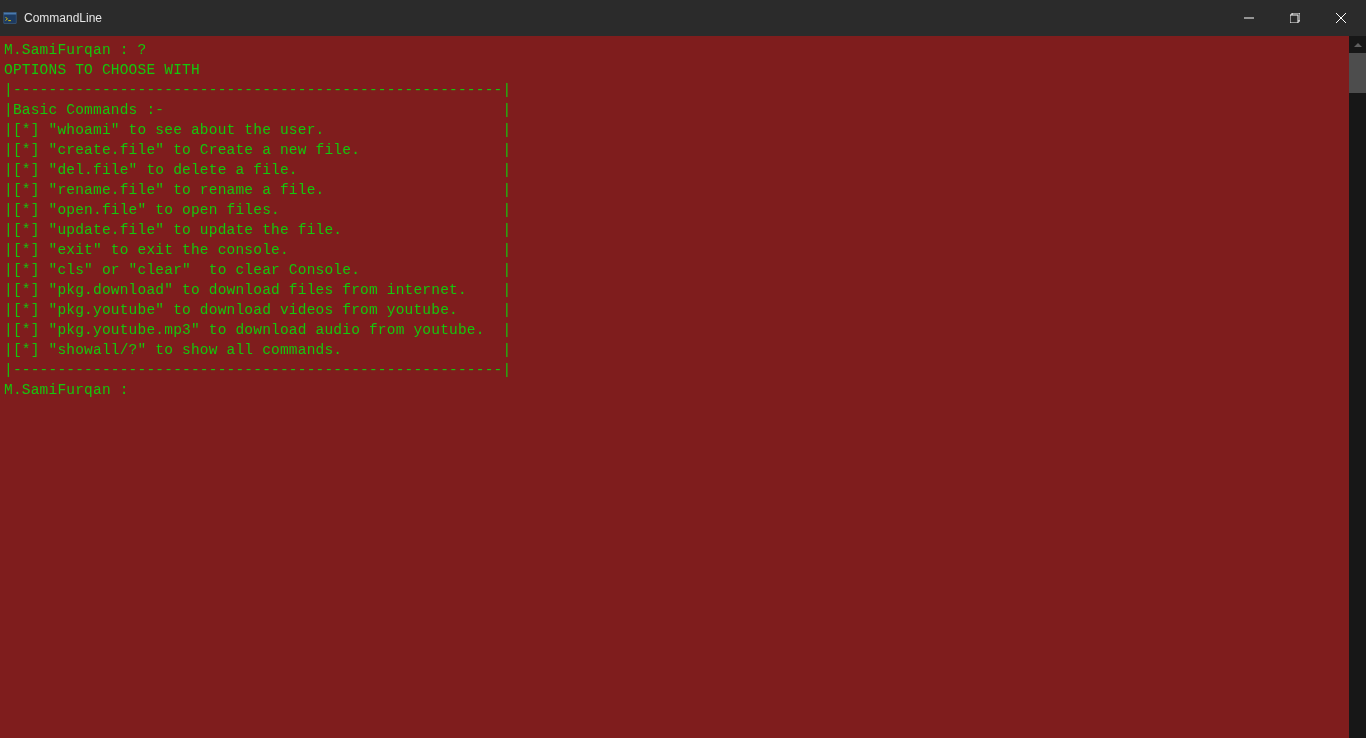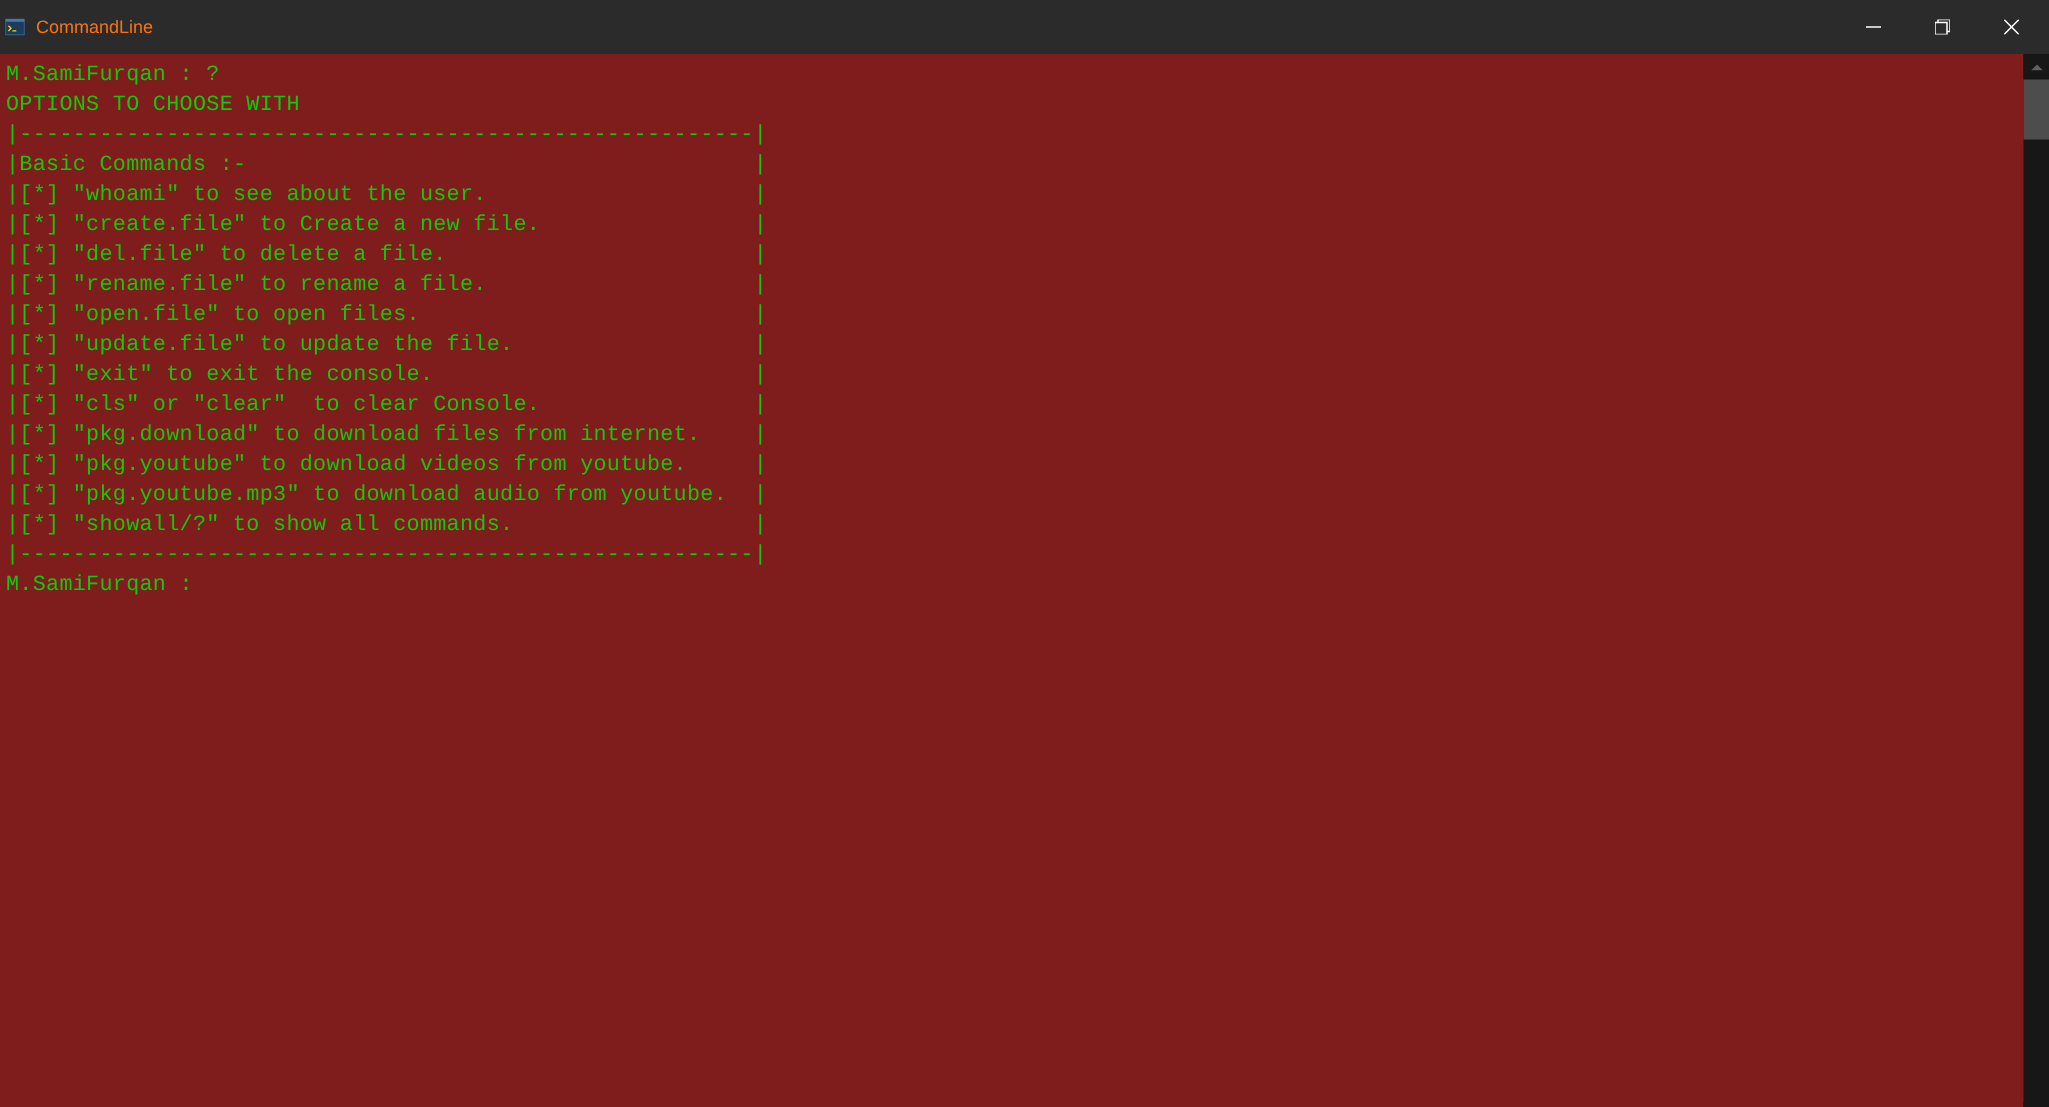--- a/index.html
+++ b/index.html
@@ -14,21 +14,21 @@
       font-family: 'Consolas', 'Courier New', monospace;
       overflow: hidden;
       position: relative;
     }
     .titlebar {
       height: 36px;
       background: #2b2b2b;
       display: flex;
       align-items: center;
       padding: 13px 2px;
-      color: #f97316;
+      color: #e5e5e5;
       font-family: 'Segoe UI', Tahoma, sans-serif;
       font-size: 12px;
     }
     .titlebar-icon {
       width: 16px;
       height: 16px;
       margin-right: 6px;
       display: flex;
       align-items: center;
       justify-content: center;

